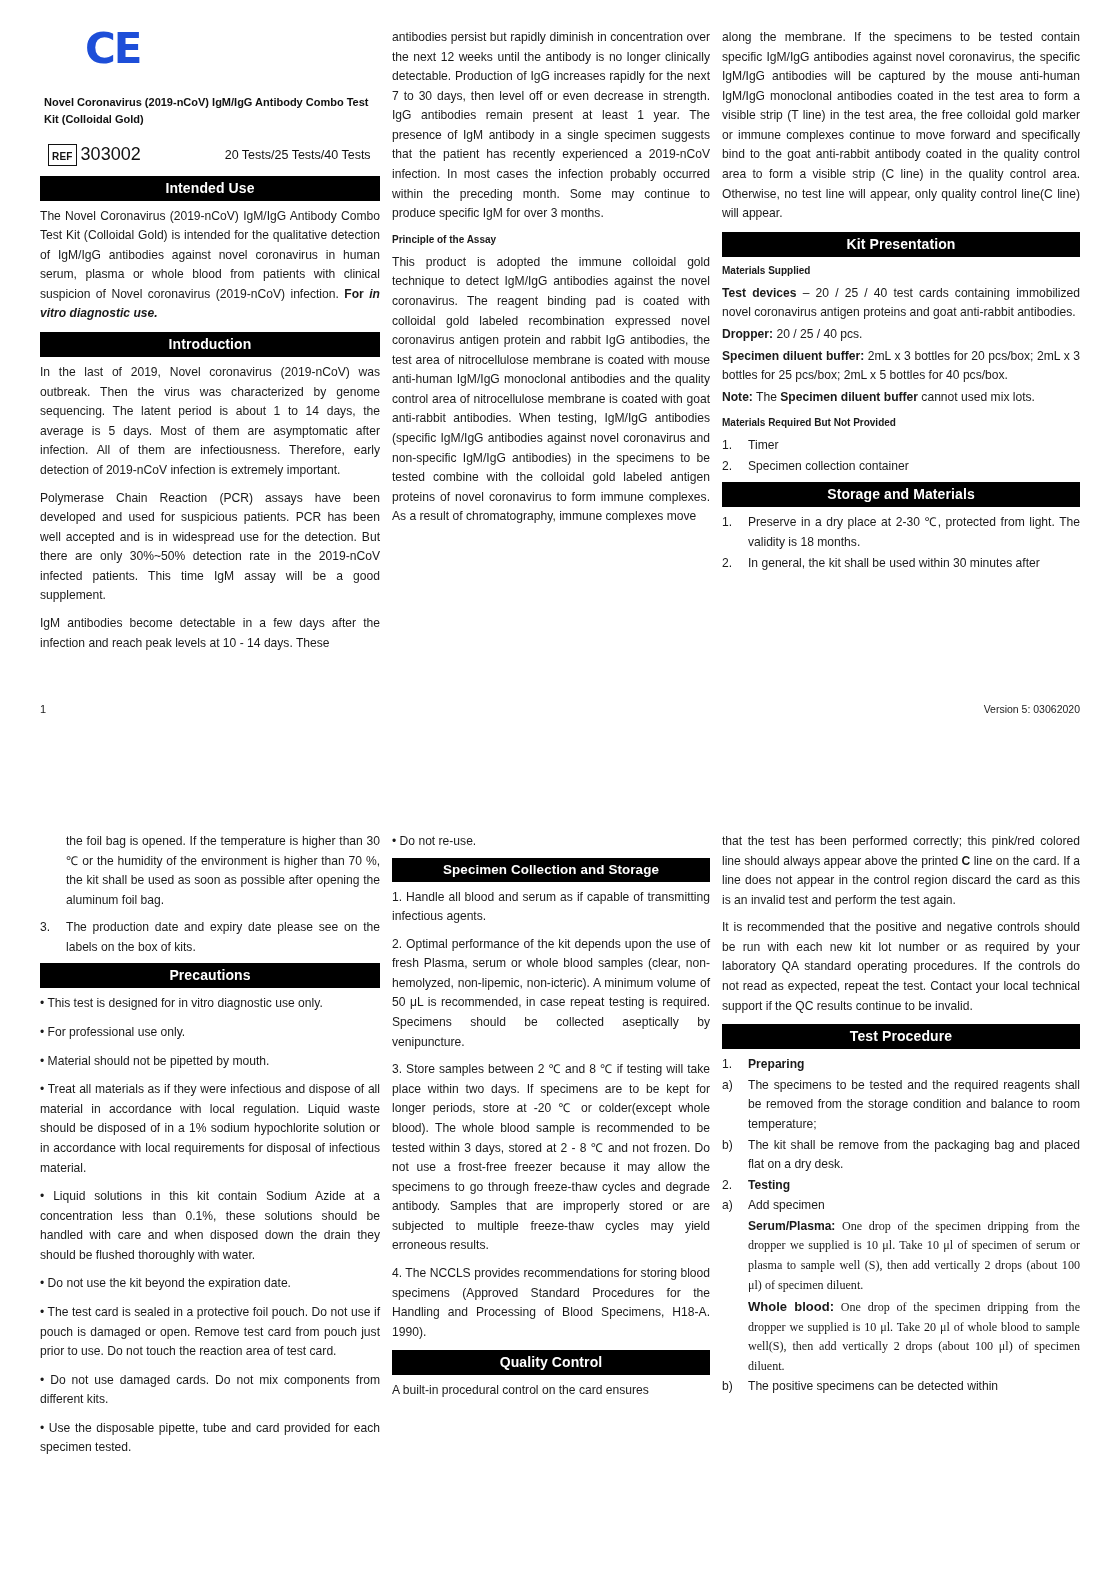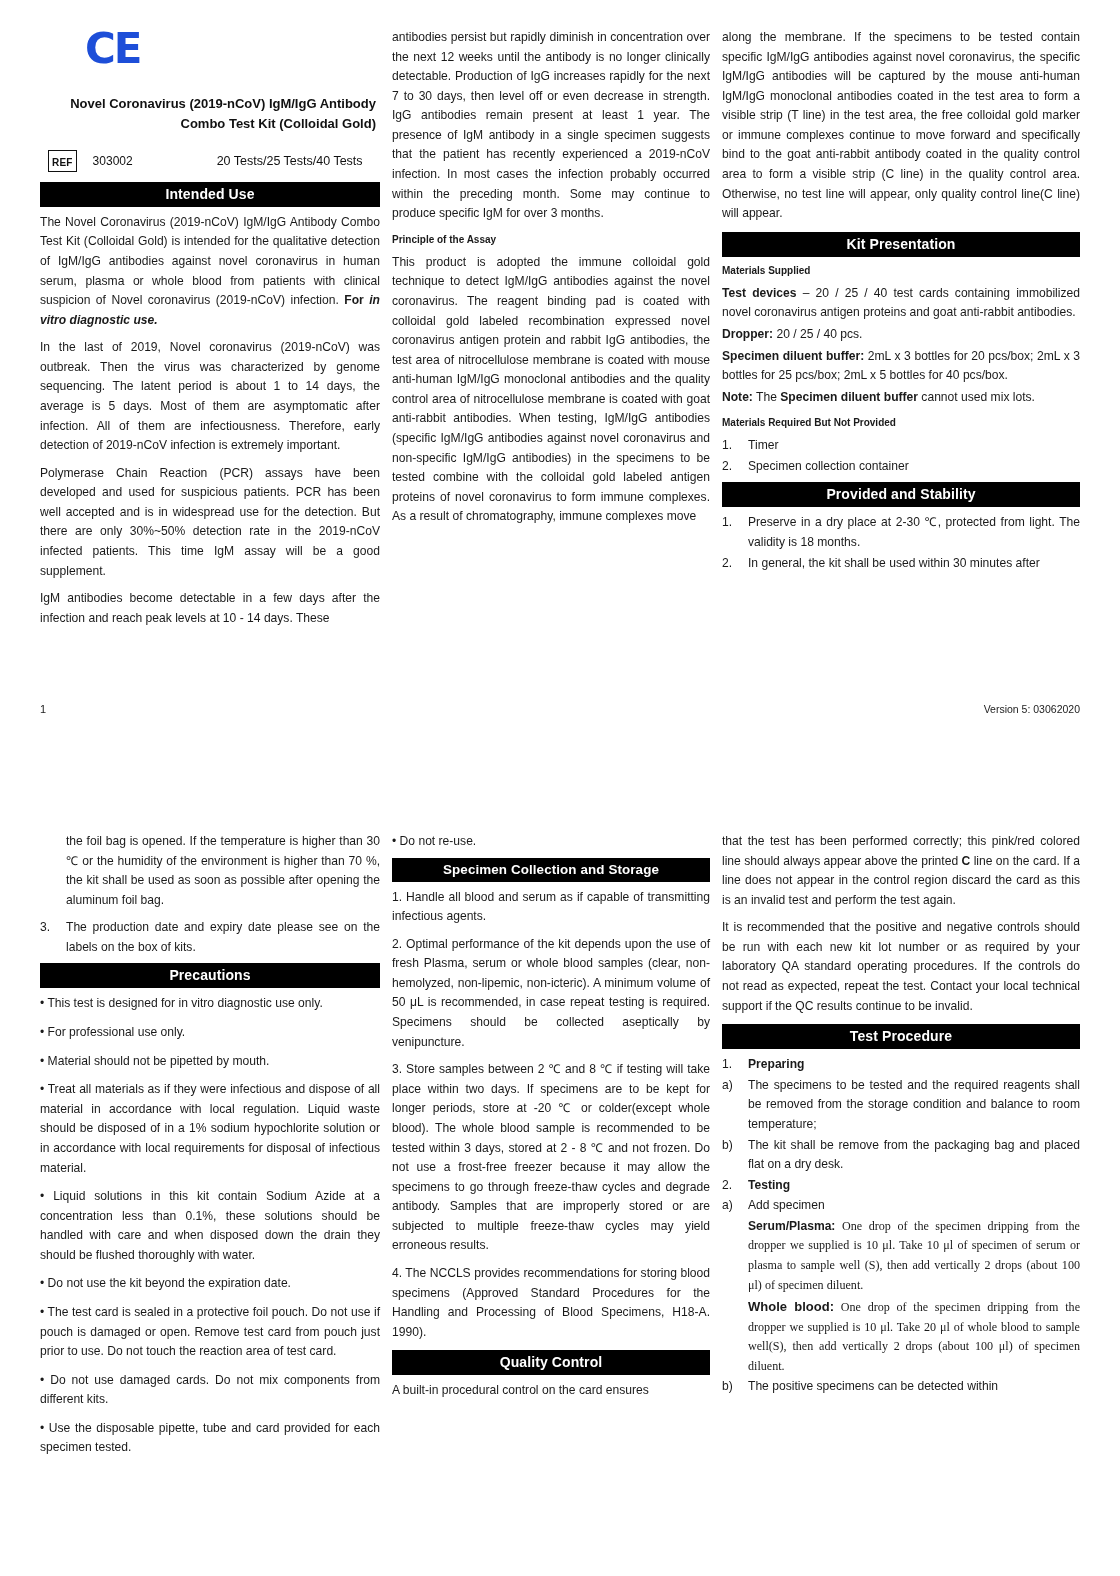--- a/index.html
+++ b/index.html
@@ -52,22 +52,22 @@
     font-family: "DejaVu Sans", sans-serif;
     font-size: 42px;
     font-weight: 700;
     letter-spacing: -2px;
     line-height: 1;
     margin: 0 0 24px 45px;
     color: #1d4ed8;
   }
 
   .doc-title {
-    text-align: right;
-    font-size: 13px;
+    text-align: left;
+    font-size: 11px;
     font-weight: bold;
     line-height: 1.55;
     margin: 12px 0 16px 0;
     color: #111;
     padding: 0 4px;
   }
 
   .ref-row {
     display: flex;
     align-items: center;
@@ -77,21 +77,21 @@
   }
   .ref-badge {
     display: inline-block;
     border: 1.4px solid #111;
     font-size: 10px;
     font-weight: bold;
     padding: 6px 3px 1px 3px;
     line-height: 1.25;
     letter-spacing: 0.2px;
   }
-  .ref-num { margin-left: 16px; font-size: 12px; }
+  .ref-num { margin-left: 4px; font-size: 18px; }
   .ref-tests { margin-left: 84px; font-size: 12.5px; }
 
   .sec-bar {
     background: #000000;
     color: #ffffff;
     text-align: center;
     font-weight: bold;
     font-size: 14px;
     padding: 4px 0 5px 0;
     margin: 6px 0 6px 0;
@@ -172,20 +172,21 @@
         <div class="ref-row">
           <span class="ref-badge">REF</span>
           <span class="ref-num">303002</span>
           <span class="ref-tests">20 Tests/25 Tests/40 Tests</span>
         </div>
 
         <div class="sec-bar">Intended Use</div>
 
         <p class="body"><span>The Novel Coronavirus (2019-nCoV) IgM/IgG Antibody Combo Test Kit (Colloidal Gold) is intended for the qualitative detection of IgM/IgG antibodies against novel coronavirus in human serum, plasma or whole blood from patients with clinical suspicion of Novel coronavirus (2019-nCoV) infection. </span><b>For </b><b><i>in vitro diagnostic use.</i></b></p>
 
+        <div class="sec-bar">Introduction</div>
 
         <p class="body">In the last of 2019, Novel coronavirus (2019-nCoV) was outbreak. Then the virus was characterized by genome sequencing. The latent period is about 1 to 14 days, the average is 5 days. Most of them are asymptomatic after infection. All of them are infectiousness. Therefore, early detection of 2019-nCoV infection is extremely important.</p>
         <p class="body">Polymerase Chain Reaction (PCR) assays have been developed and used for suspicious patients. PCR has been well accepted and is in widespread use for the detection. But there are only 30%~50% detection rate in the 2019-nCoV infected patients. This time IgM assay will be a good supplement.</p>
         <p class="body">IgM antibodies become detectable in a few days after the infection and reach peak levels at 10 - 14 days. These</p>
       </div>
 
       <div class="col col-mid">
         <p class="body">antibodies persist but rapidly diminish in concentration over the next 12 weeks until the antibody is no longer clinically detectable. Production of IgG increases rapidly for the next 7 to 30 days, then level off or even decrease in strength. IgG antibodies remain present at least 1 year. The presence of IgM antibody in a single specimen suggests that the patient has recently experienced a 2019-nCoV infection. In most cases the infection probably occurred within the preceding month. Some may continue to produce specific IgM for over 3 months.</p>
         <p class="subhead">Principle of the Assay</p>
         <p class="body">This product is adopted the immune colloidal gold technique to detect IgM/IgG antibodies against the novel coronavirus. The reagent binding pad is coated with colloidal gold labeled recombination expressed novel coronavirus antigen protein and rabbit IgG antibodies, the test area of nitrocellulose membrane is coated with mouse anti-human IgM/IgG monoclonal antibodies and the quality control area of nitrocellulose membrane is coated with goat anti-rabbit antibodies. When testing, IgM/IgG antibodies (specific IgM/IgG antibodies against novel coronavirus and non-specific IgM/IgG antibodies) in the specimens to be tested combine with the colloidal gold labeled antigen proteins of novel coronavirus to form immune complexes. As a result of chromatography, immune complexes move</p>
@@ -206,21 +207,21 @@
 
         <p class="body"><b>Note:</b><span> The </span><b>Specimen diluent buffer</b><span> cannot used mix lots.</span></p>
 
         <p class="subhead">Materials Required But Not Provided</p>
 
         <ol class="num">
           <li><span class="mk">1.</span><span>Timer</span></li>
           <li><span class="mk">2.</span><span>Specimen collection container</span></li>
         </ol>
 
-        <div class="sec-bar">Provided and Stability</div>
+        <div class="sec-bar">Storage and Materials</div>
 
         <ol class="num">
           <li><span class="mk">1.</span><span>Preserve in a dry place at 2-30 ℃, protected from light. The validity is 18 months.</span></li>
           <li><span class="mk">2.</span><span>In general, the kit shall be used within 30 minutes after</span></li>
         </ol>
       </div>
     </div>
   </div>
 
   <div class="footer">

